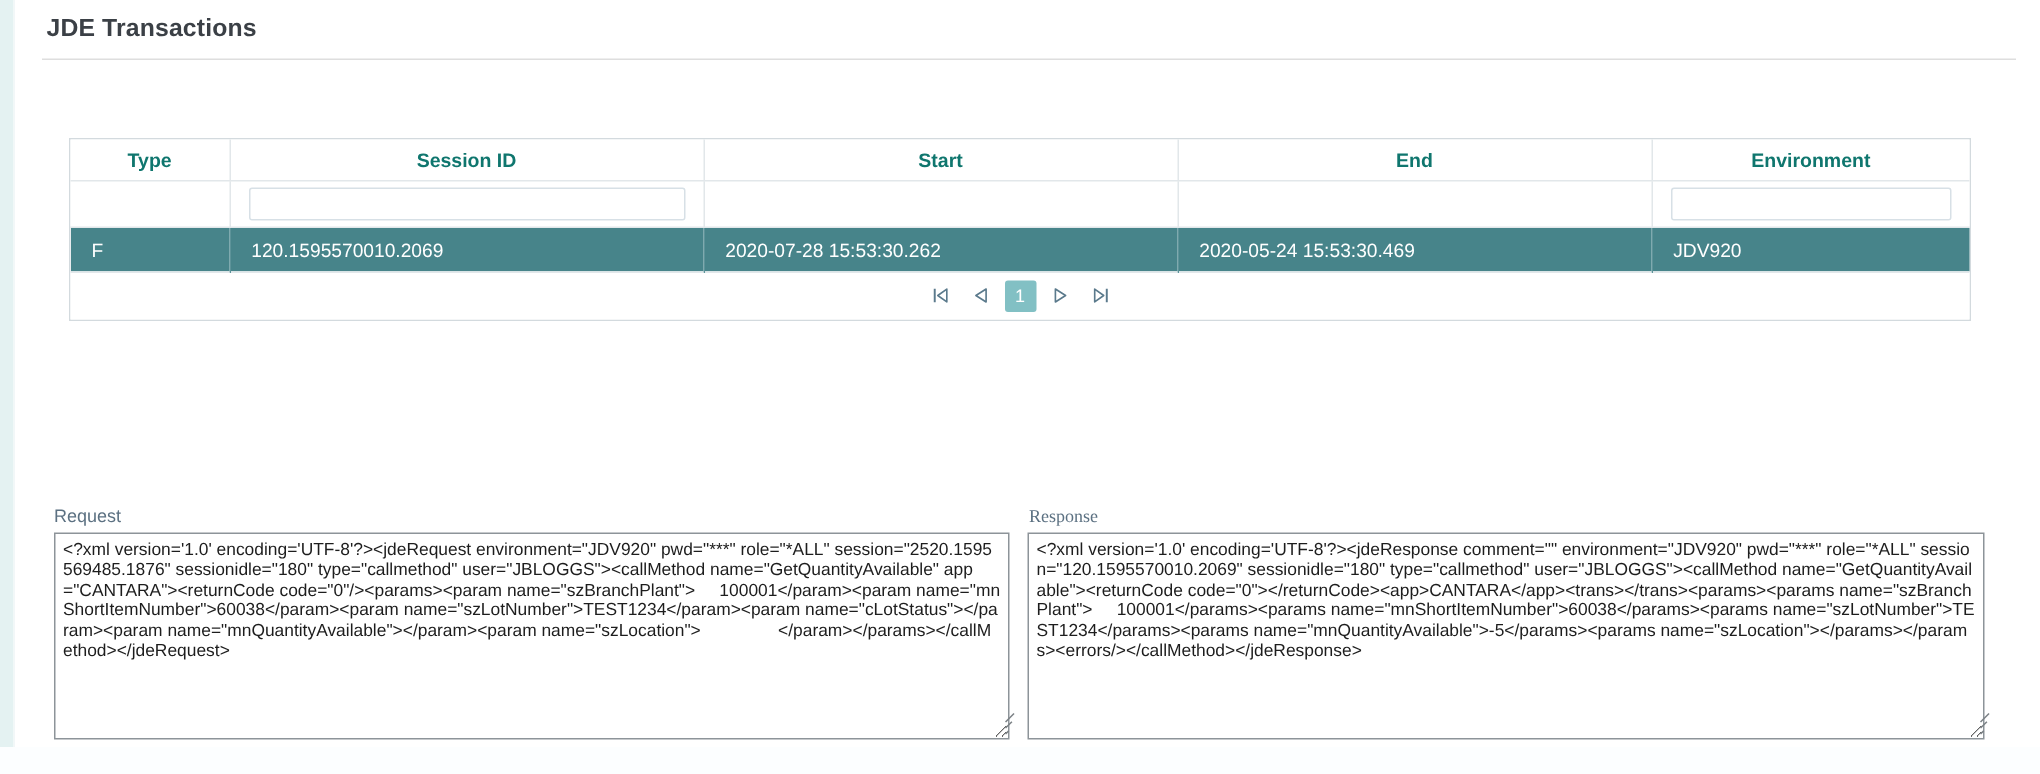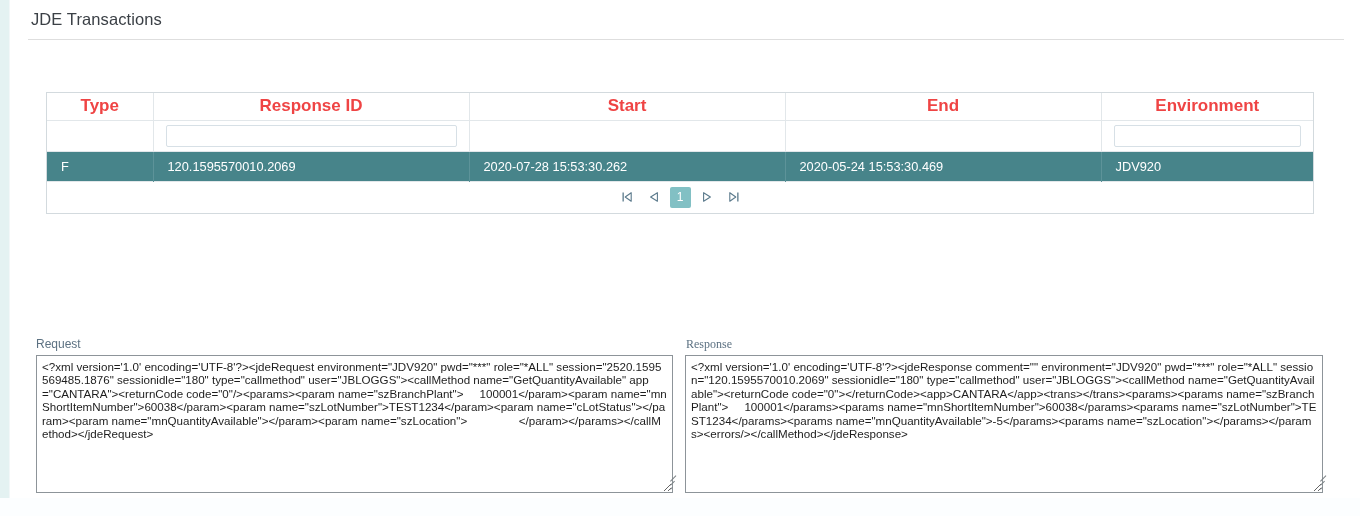--- a/index.html
+++ b/index.html
@@ -29,20 +29,21 @@
   }
 
   
   .page-title {
     position: absolute;
     left: 31px; top: 10px;
     font-size: 16.5px;
     color: #3b4046;
     letter-spacing: .1px;
     white-space: nowrap;
+    font-weight: bold;
   }
   .title-rule {
     position: absolute;
     left: 28px; top: 39px;
     width: 1316px; height: 1px;
     background: #dedede;
   }
 
   
   .grid {
@@ -60,23 +61,23 @@
   table.jde-grid th,
   table.jde-grid td {
     border-right: 1px solid #e2e7ea;
     padding: 0;
   }
   table.jde-grid th:last-child,
   table.jde-grid td:last-child { border-right: none; }
 
   thead.grid-head th {
     height: 27px;
-    font-size: 17px;
+    font-size: 13px;
     font-weight: bold;
-    color: #ef4444;
+    color: #0f766e;
     text-align: center;
     background: #ffffff;
     border-bottom: 1px solid #e2e7ea;
     vertical-align: middle;
   }
   tr.filter-row td {
     height: 31px;
     background: #ffffff;
     border-bottom: 1px solid #e2e7ea;
     padding: 0 12px;
@@ -210,21 +211,21 @@
       <colgroup id="grid-colgroup">
           <col style="width: 106px;">
           <col style="width: 316px;">
           <col style="width: 316px;">
           <col style="width: 316px;">
           <col style="width: 212px;">
         </colgroup>
       <thead class="grid-head">
         <tr id="header-row">
             <th>Type</th>
-            <th>Response ID</th>
+            <th>Session ID</th>
             <th>Start</th>
             <th>End</th>
             <th>Environment</th>
           </tr>
       </thead>
       <tbody>
         <tr class="filter-row" id="filter-row">
             <td></td>
             <td><input type="text" class="col-filter" style=""></td>
             <td></td>

